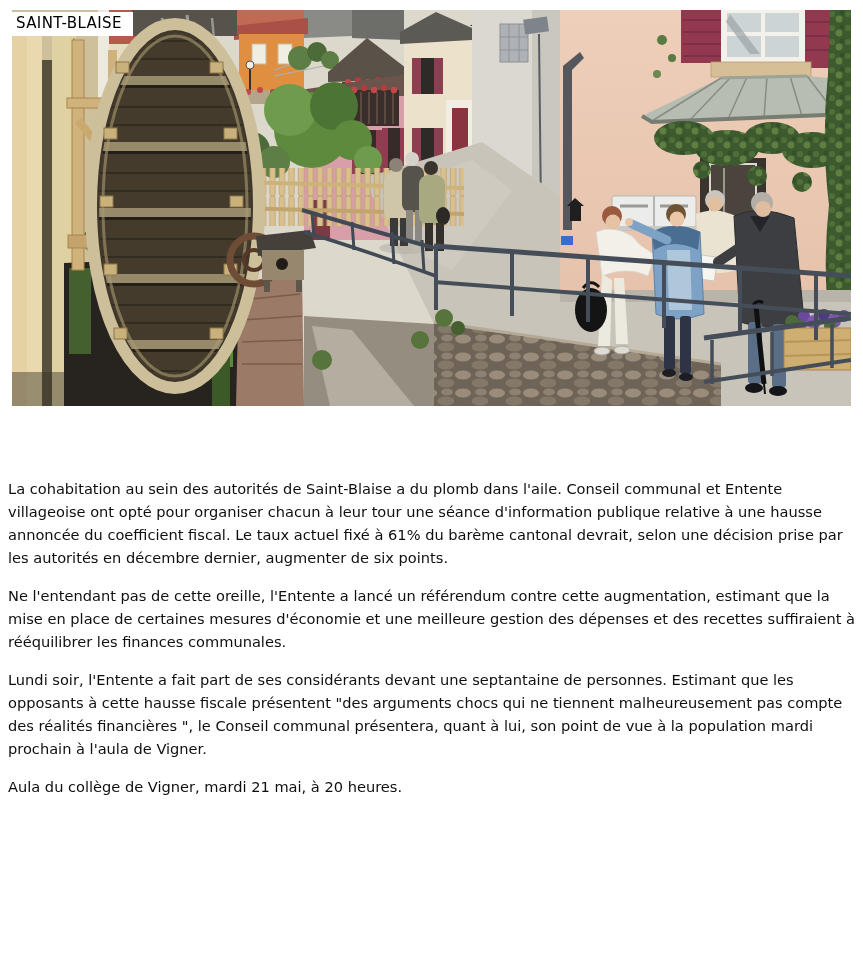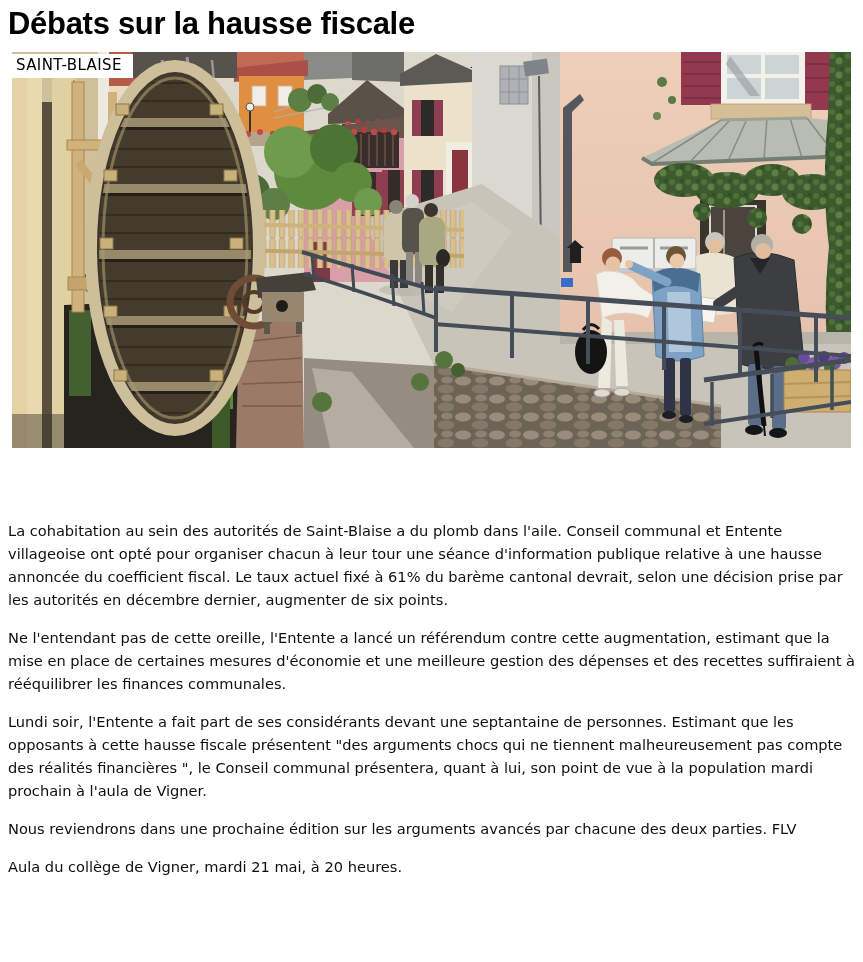--- a/index.html
+++ b/index.html
@@ -29,21 +29,20 @@
     font-size:14.6px; line-height:23px; color:#0f0f0f;
   }
   .article p.lead { font-weight:bold; margin:0 0 20px 0; }
   .article p.para { margin:0 0 15px 0; }
 </style>
 </head>
 <body>
 
 <div class="page">
 
-  <h1 class="title">Débats sur la hausse fiscale</h1>
 
   <figure class="photo">
     <svg width="839" height="396" viewBox="0 0 839 396">
       <defs>
         <pattern id="wheelSlats" width="24" height="66" patternUnits="userSpaceOnUse">
           <rect width="24" height="66" fill="#443b2c"></rect>
           <rect width="24" height="9" fill="#968a6b"></rect>
           <rect y="9" width="24" height="3" fill="#241f17"></rect>
           <rect y="30" width="24" height="2" fill="#332c20"></rect>
           <rect y="48" width="24" height="2" fill="#332c20"></rect>
@@ -450,17 +449,16 @@
       </g>
     </svg>
     <div class="loc-label">SAINT-BLAISE</div>
   </figure>
 
 
   <div class="article">
     <p class="para">La cohabitation au sein des autorités de Saint-Blaise a du plomb dans l'aile. Conseil communal et Entente villageoise ont opté pour organiser chacun à leur tour une séance d'information publique relative à une hausse annoncée du coefficient fiscal. Le taux actuel fixé à 61% du barème cantonal devrait, selon une décision prise par les autorités en décembre dernier, augmenter de six points.</p>
     <p class="para">Ne l'entendant pas de cette oreille, l'Entente a lancé un référendum contre cette augmentation, estimant que la mise en place de certaines mesures d'économie et une meilleure gestion des dépenses et des recettes suffiraient à rééquilibrer les finances communales.</p>
     <p class="para">Lundi soir, l'Entente a fait part de ses considérants devant une septantaine de personnes. Estimant que les opposants à cette hausse fiscale présentent "des arguments chocs qui ne tiennent malheureusement pas compte des réalités financières ", le Conseil communal présentera, quant à lui, son point de vue à la population mardi prochain à l'aula de Vigner.</p>
-    <p class="para">Nous reviendrons dans une prochaine édition sur les arguments avancés par chacune des deux parties. FLV</p>
     <p class="para">Aula du collège de Vigner, mardi 21 mai, à 20 heures.</p>
   </div>
 
 </div>
 
 </body></html>

